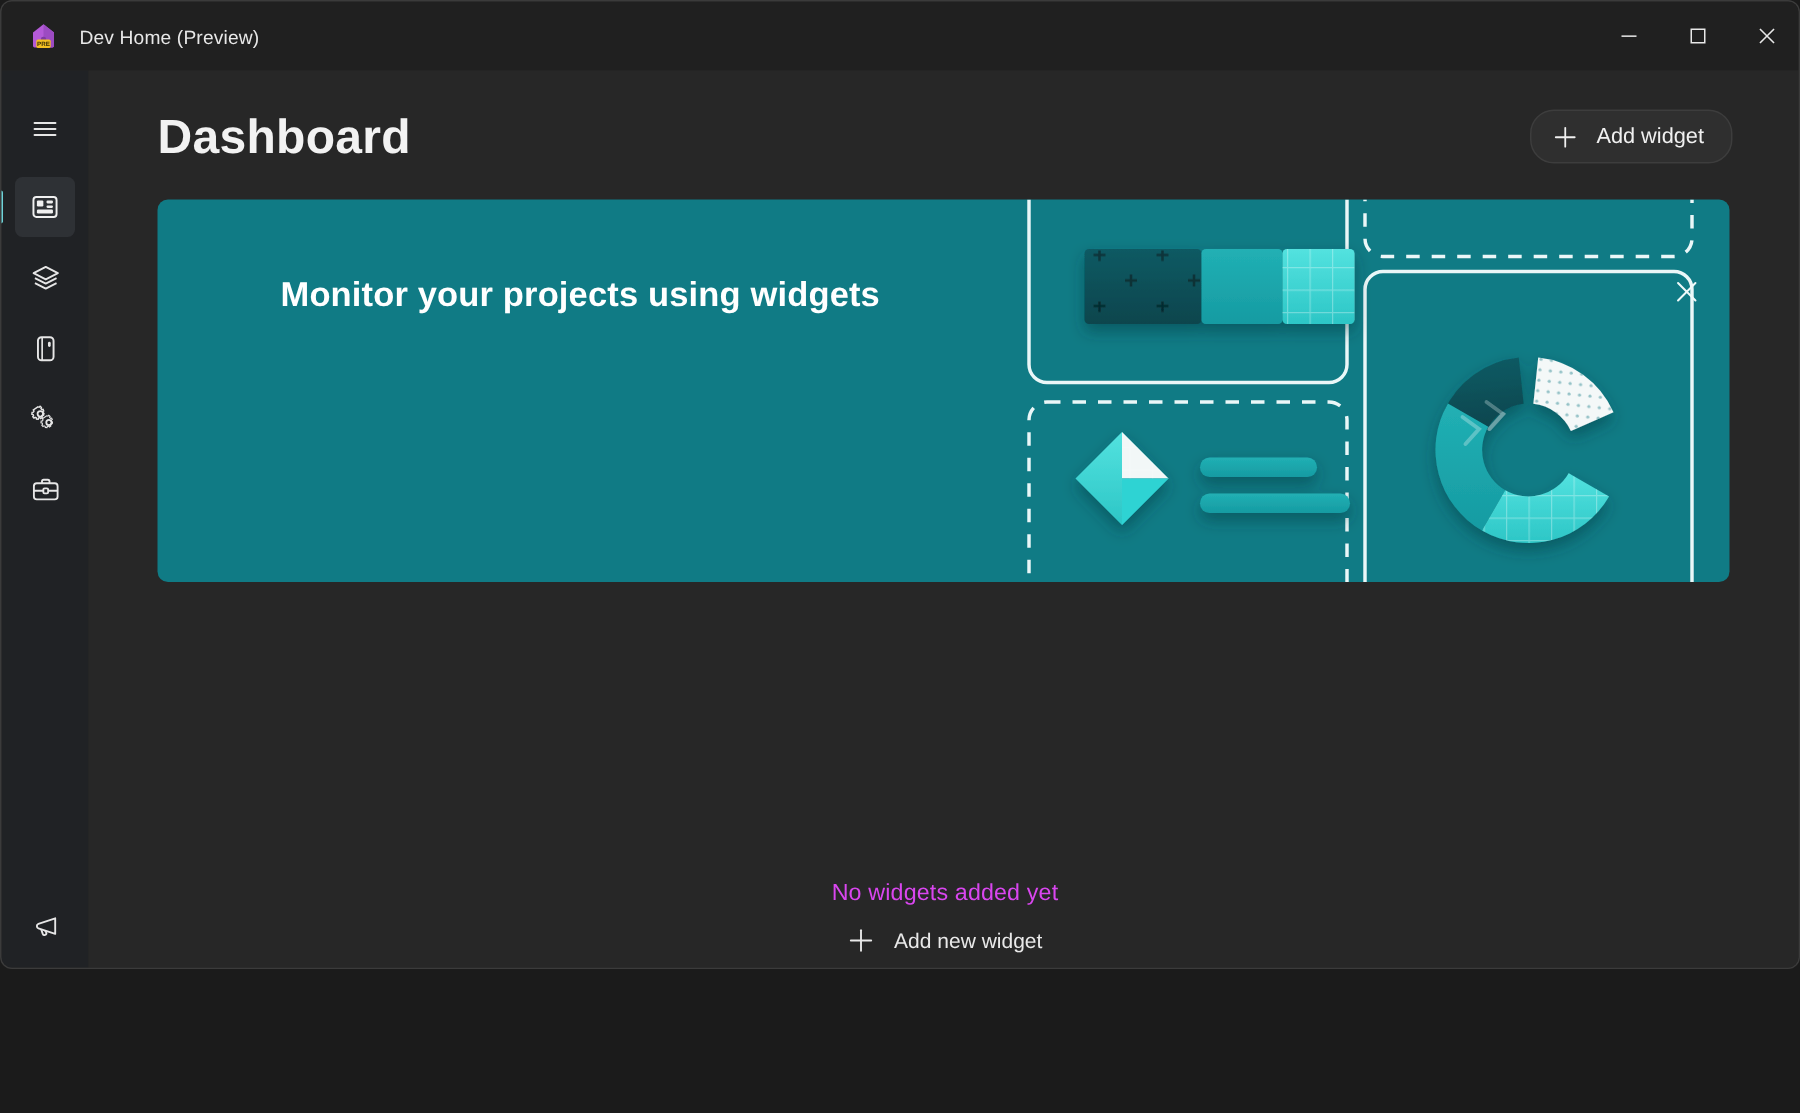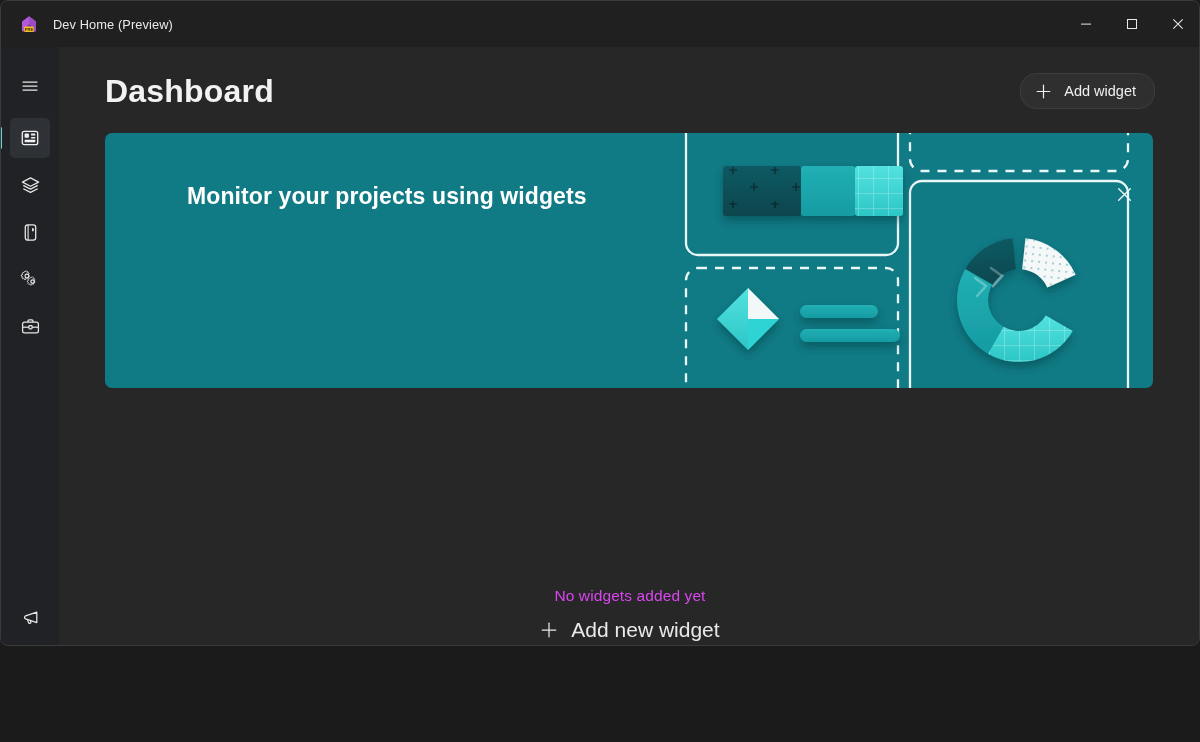--- a/index.html
+++ b/index.html
@@ -146,21 +146,21 @@
     position: absolute; top: 540px; left: 0;
     width: 1142px;
     display: flex; flex-direction: column; align-items: center;
   }
   #empty-title {
     font-size: 15.5px; color: #d946ef; letter-spacing: .1px;
   }
   #empty-action {
     margin-top: 9px;
     display: flex; align-items: center; gap: 13px;
-    color: #e9e9e9; font-size: 21px;
+    color: #e9e9e9; font-size: 14px;
     padding: 4px 10px; border-radius: 4px;
     cursor: pointer;
   }
 </style>
 </head>
 <body>
 
 <div id="app">
 
   <div id="titlebar">

